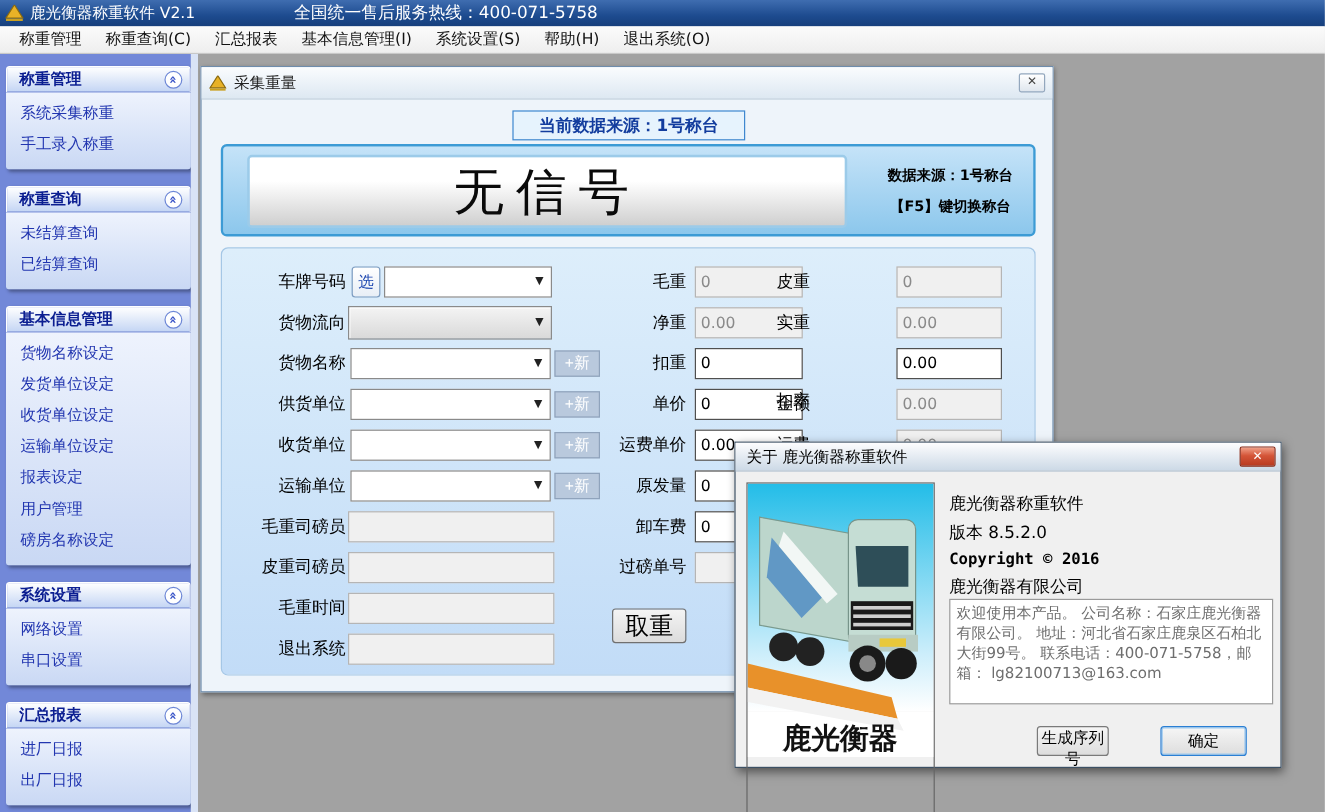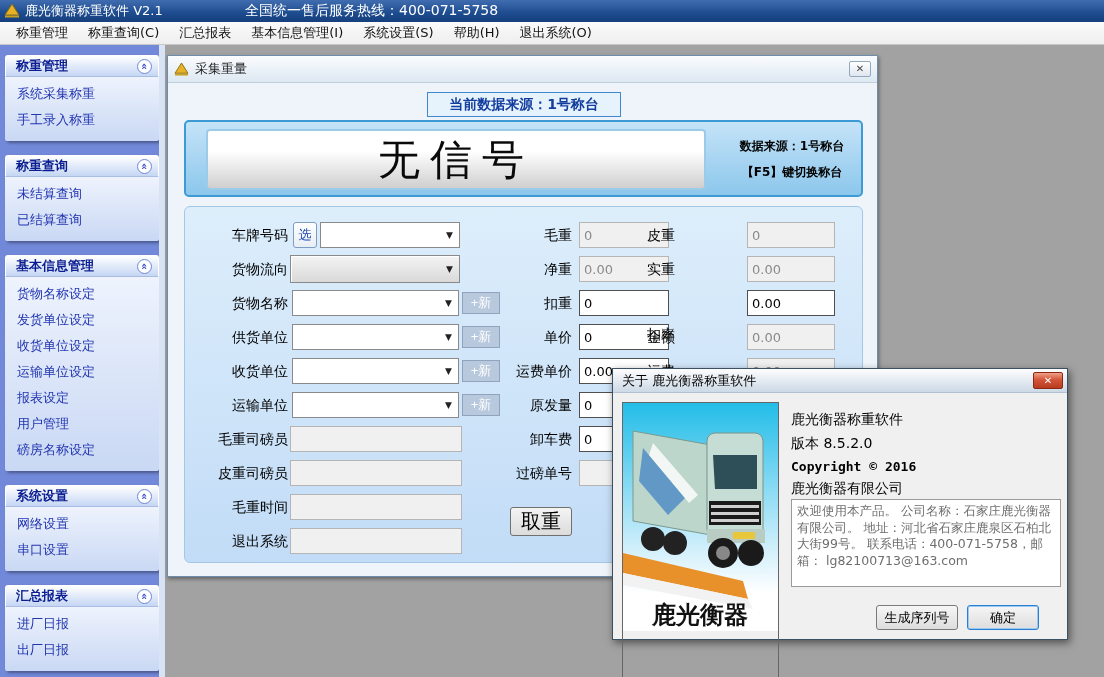--- a/index.html
+++ b/index.html
@@ -311,15 +311,15 @@
         <circle cx="100" cy="150" r="7" fill="#888"></circle>
       <circle cx="128" cy="150" r="13" fill="#1a1a1a"></circle>
       <text x="77" y="220" font-size="24" font-weight="bold" fill="#111" text-anchor="middle" font-family="DejaVu Sans, sans-serif">鹿光衡器</text>
     </svg>
   </div>
   <div class="about-line" style="top:42px;">鹿光衡器称重软件</div>
   <div class="about-line" style="top:66px;">版本 8.5.2.0</div>
   <div class="about-line about-copy" style="top:90px;">Copyright © 2016</div>
   <div class="about-line" style="top:111px;">鹿光衡器有限公司</div>
   <div id="about-box">欢迎使用本产品。 公司名称：石家庄鹿光衡器有限公司。 地址：河北省石家庄鹿泉区石柏北大街99号。 联系电话：400-071-5758，邮箱： lg82100713@163.com</div>
-  <button class="dlg-btn" style="left:251px;width:82px;margin-left:12px;">生成序列号</button>
+  <button class="dlg-btn" style="left:251px;width:60px;">生成序列号</button>
   <button class="dlg-btn" id="btn-ok" style="left:354px;width:72px;">确定</button>
 </div>
 
 </body></html>

